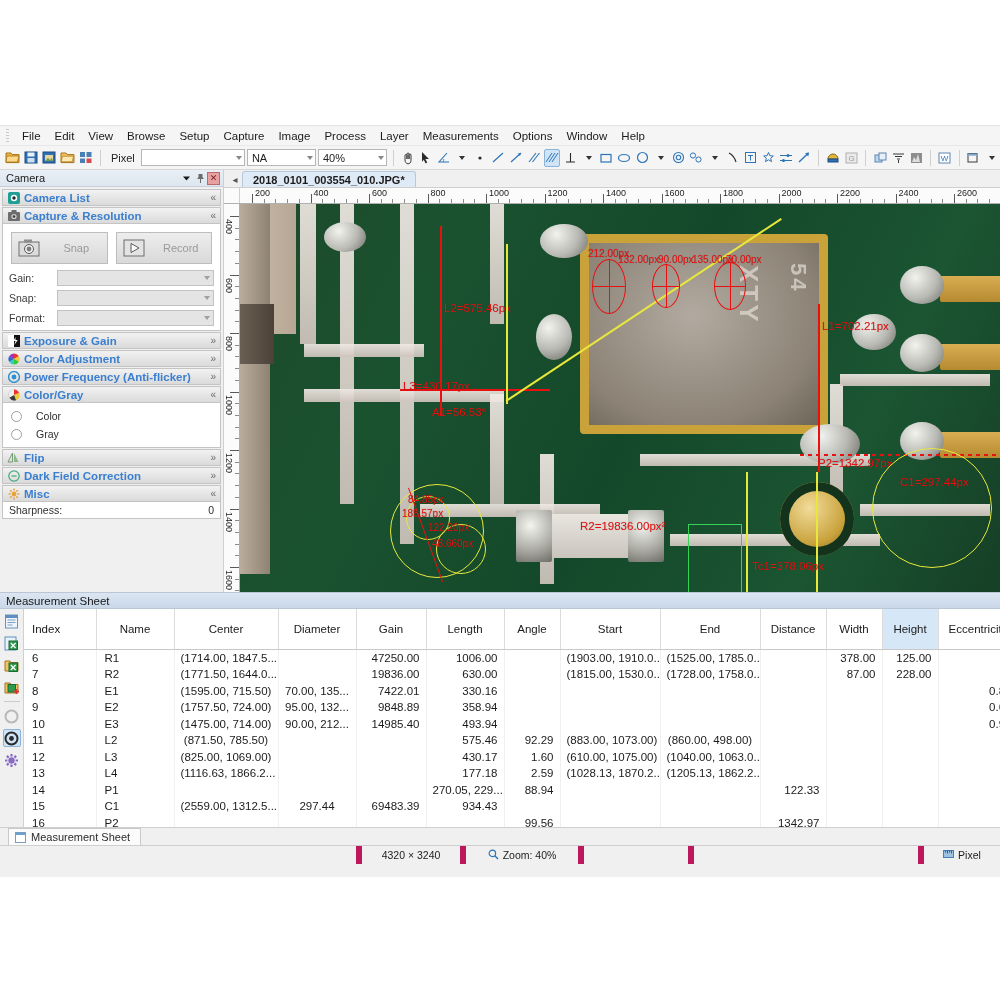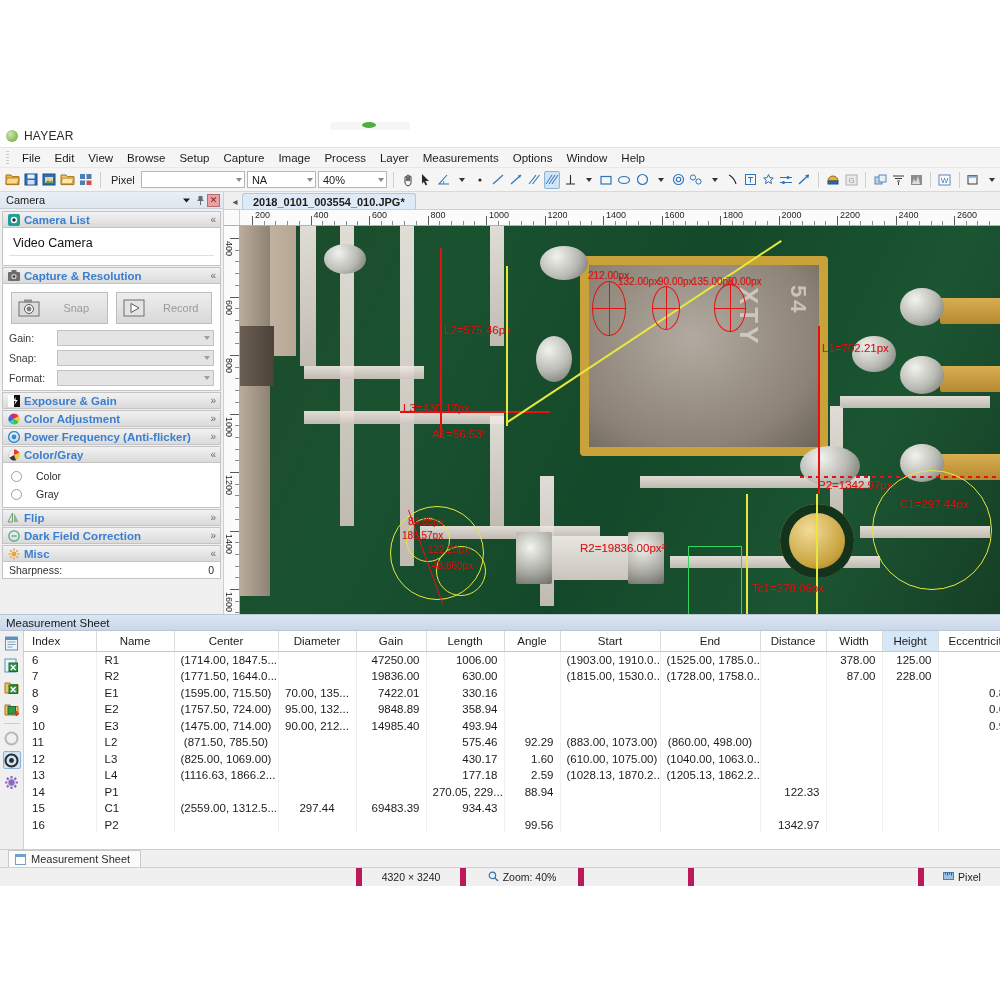--- a/index.html
+++ b/index.html
@@ -298,21 +298,21 @@
   .st-btn.sel { background: #cfe4f7; border-color: #8cb4d8; }
   .st-sep { width: 16px; height: 1px; background: #cccccc; margin: 1px 0; }
   .grid { flex: 1; overflow: hidden; }
   table.msheet {
     border-collapse: collapse; width: 100%; table-layout: fixed;
     font-size: 11.5px; color: #1b1b1b;
   }
   table.msheet th {
     height: 20px; font-weight: normal; background: #ffffff;
     border-right: 1px solid #dcdcdc; border-bottom: 1px solid #c8c8c8;
-    text-align: center; padding: 4px 4px;
+    text-align: center; padding: 14px 4px;
   }
   table.msheet th.hl { background: #d6e8f8; }
   table.msheet th.lead { text-align: left; padding-left: 8px; }
   table.msheet td {
     height: 16.5px; padding: 0 6px; text-align: right;
     border-right: 1px solid #f0f0f0;
     white-space: nowrap; overflow: hidden;
   }
   table.msheet td.lead { text-align: left; padding-left: 8px; }
   table.msheet td.ctr { text-align: center; }
@@ -339,25 +339,20 @@
     height: 100%; display: flex; align-items: center; justify-content: center;
     gap: 4px; border-left: 6px solid #be185d; padding: 0 6px;
   }
   .sb-grow { flex: 1; border-left: none; }
 </style>
 </head>
 <body>
 
 <div id="app">
 
-  <div class="titlebar">
-    <div class="logo-dot"></div>
-    <div class="apptitle">HAYEAR</div>
-    <div class="tl-blob"></div>
-  </div>
 
   <div class="menubar">
     <div class="grip"></div>
     <div class="menu-item">File</div>
     <div class="menu-item">Edit</div>
     <div class="menu-item">View</div>
     <div class="menu-item">Browse</div>
     <div class="menu-item">Setup</div>
     <div class="menu-item">Capture</div>
     <div class="menu-item">Image</div>
@@ -613,23 +608,20 @@
           <div class="acc-head">
             <span class="acc-ico">
               <svg width="12" height="12" viewBox="0 0 12 12">
                   <rect x="0" y="0" width="12" height="12" rx="2" fill="#1f9e93"></rect>
                   <circle cx="6" cy="6" r="3.2" fill="#fff"></circle>
                   <circle cx="6" cy="6" r="1.7" fill="#1f2b2b"></circle>
                 </svg>
             </span>
             <span class="acc-label">Camera List</span>
             <span class="acc-chev">«</span>
-          </div>
-          <div class="acc-body" style="height:38px">
-            <div class="cam-item">Video Camera</div>
           </div>
         </div>
 
         <div class="acc-group">
           <div class="acc-head">
             <span class="acc-ico">
               <svg width="12" height="11" viewBox="0 0 12 11">
                   <rect x="0" y="2" width="12" height="9" rx="1" fill="#6d6d6d"></rect>
                   <rect x="3.5" y="0" width="5" height="2.5" fill="#6d6d6d"></rect>
                   <circle cx="6" cy="6.5" r="2.6" fill="#cfcfcf"></circle>

